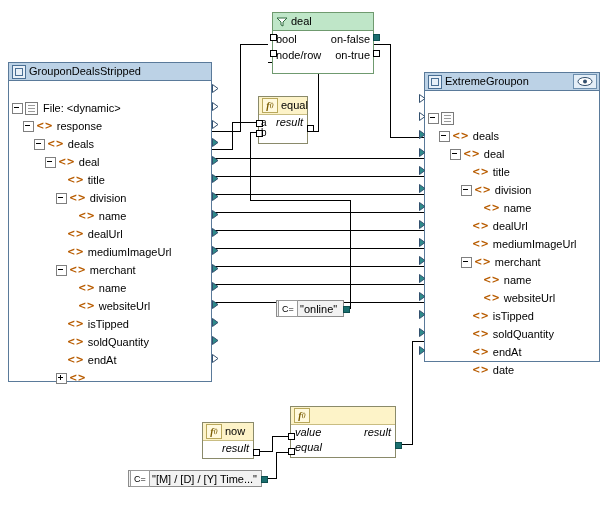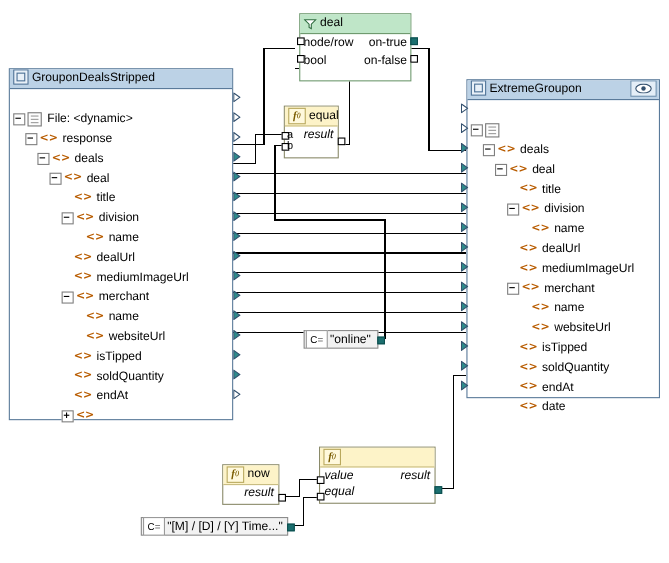--- a/index.html
+++ b/index.html
@@ -40,20 +40,21 @@
   .box-title {
     height: 17px;
     line-height: 17px;
     background: #bcd2e6;
     border-bottom: 1px solid #5a7a9a;
     padding-left: 3px;
     font-size: 11px;
     white-space: nowrap;
     overflow: hidden;
     display: flex;
+    align-items: center;
     gap: 3px;
   }
   .box-body {
     padding: 18px 0 3px 0;
   }
 
   
   .row {
     height: 18px;
     line-height: 18px;
@@ -671,26 +672,26 @@
   <div class="gbox" style="left:272px; top:12px; width:102px; height:62px;">
     <div class="gbox-title">
       <span class="ico-funnel">
         <svg width="12" height="12" viewBox="0 0 12 12">
             <path d="M1 2 h10 l-4 4 v4 l-2 -1 v-3 z" fill="#ffffff" stroke="#2e6b3e"></path>
           </svg>
       </span>
       <span>deal</span>
     </div>
     <div class="gbox-row">
+      <span>bool</span>
+      <span class="rt">on-false</span>
+    </div>
+    <div class="gbox-row">
       <span>node/row</span>
       <span class="rt">on-true</span>
-    </div>
-    <div class="gbox-row">
-      <span>bool</span>
-      <span class="rt">on-false</span>
     </div>
     <div class="conn" style="left:-3px; top:21px;"></div>
     <div class="conn" style="left:-3px; top:37px;"></div>
     <div class="conn filled" style="left:100px; top:21px;"></div>
     <div class="conn" style="left:100px; top:37px;"></div>
   </div>
 
   <div class="fbox" style="left:258px; top:96px; width:50px; height:48px;">
     <div class="fbox-title">
       <span class="ico-fx">f<sub style="font-size:6px;">()</sub></span>

